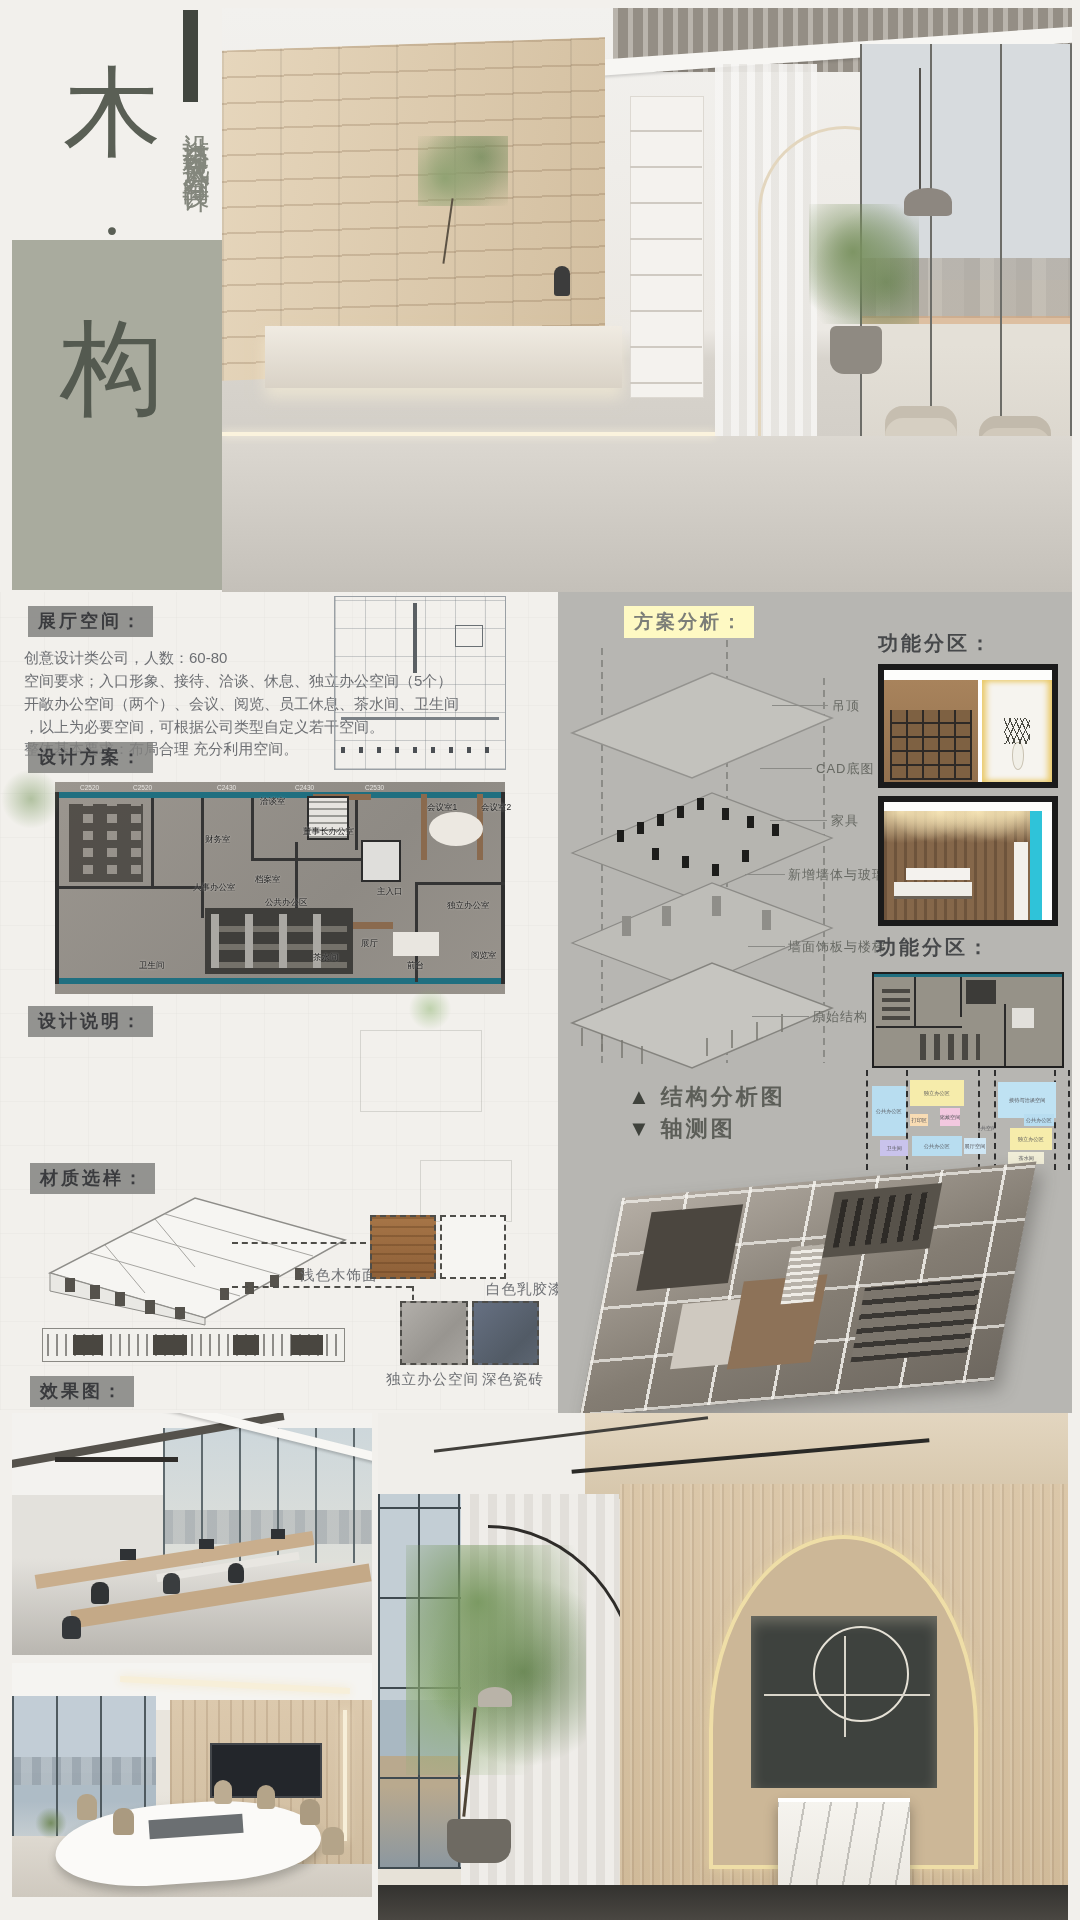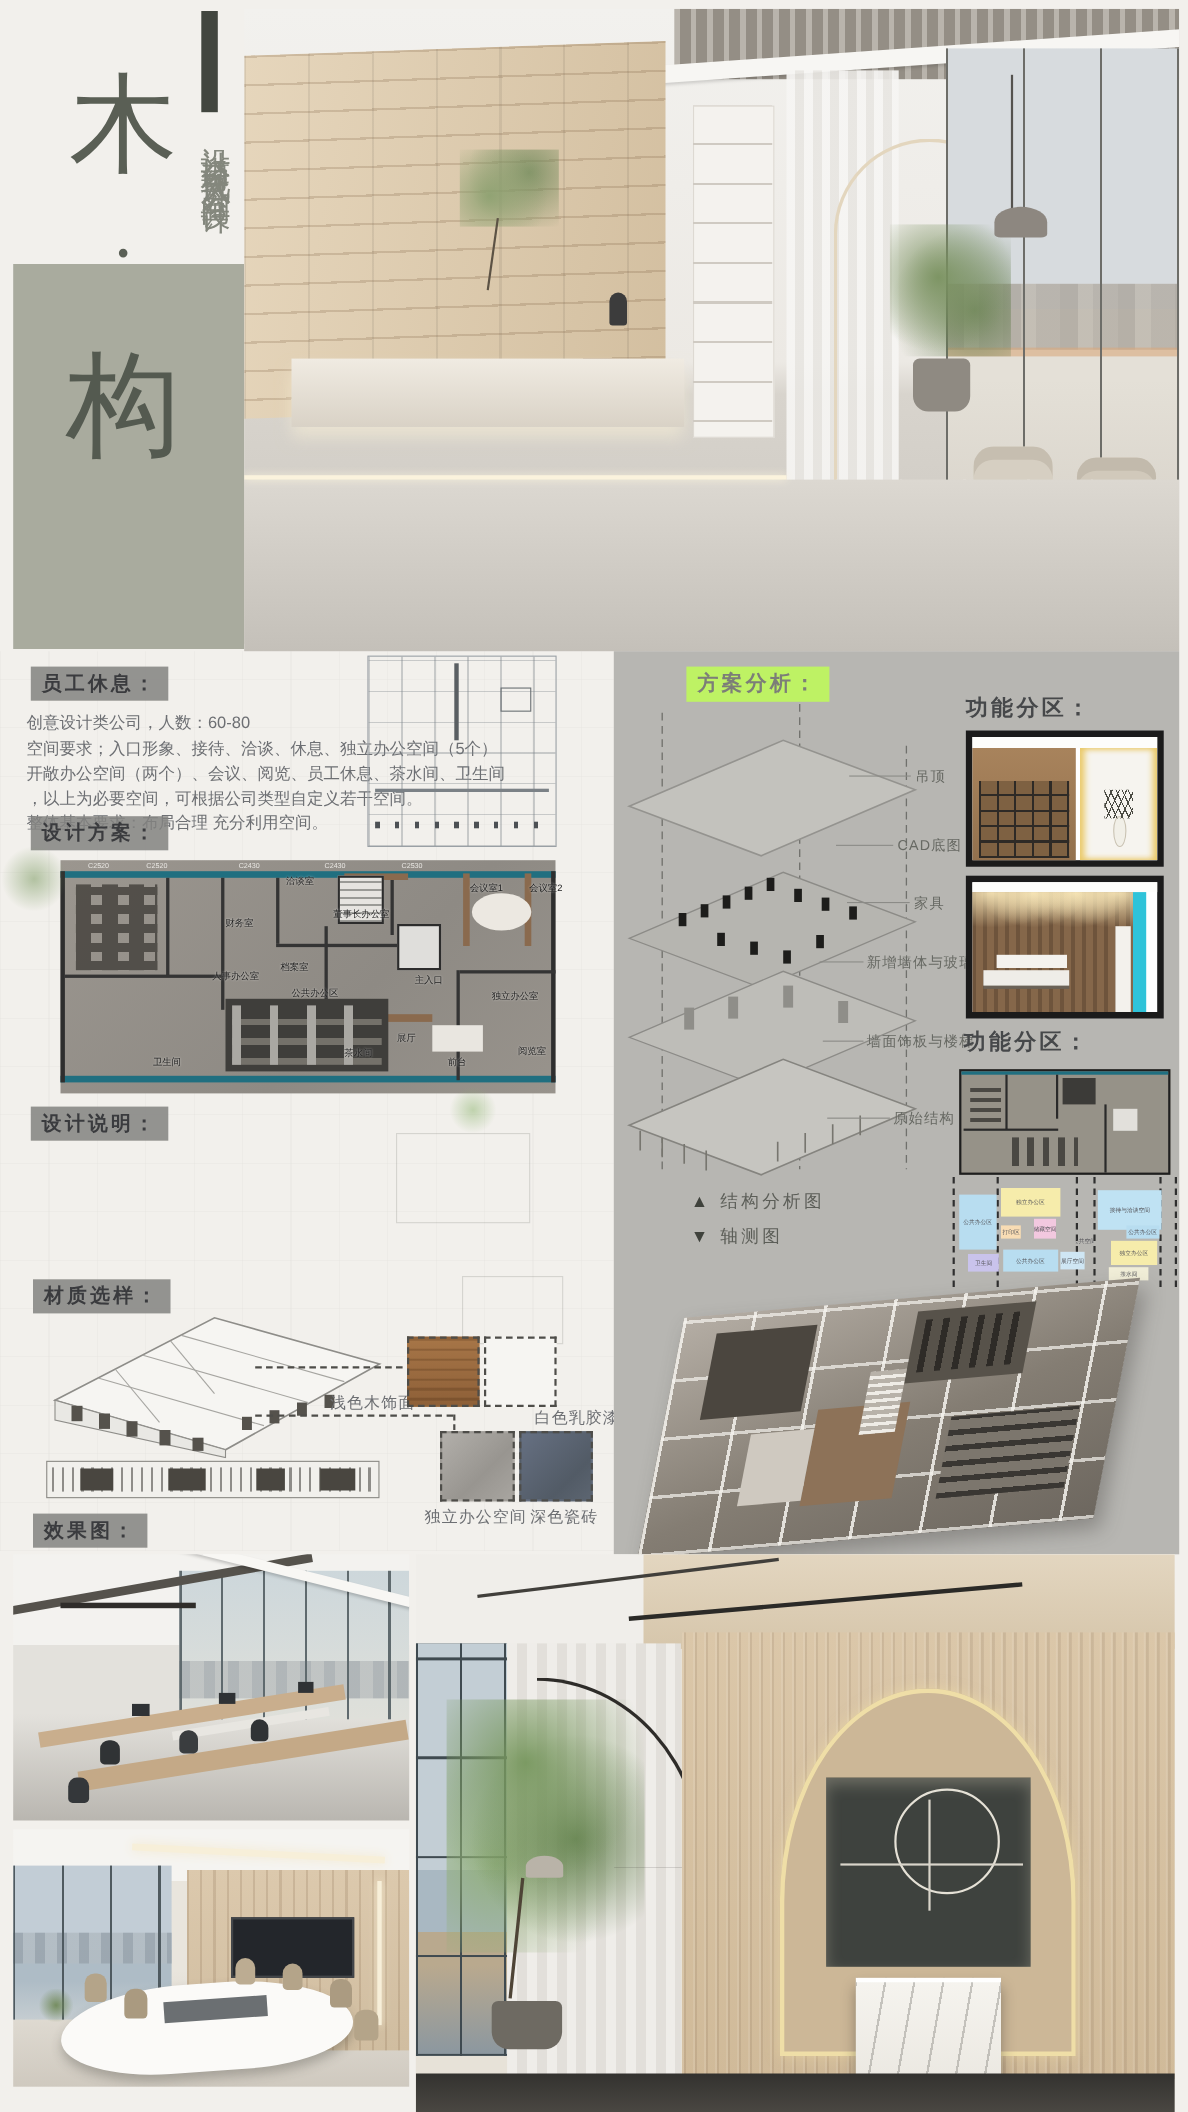--- a/index.html
+++ b/index.html
@@ -1,29 +1,29 @@
 <!DOCTYPE html>
 <html><head>
 <meta charset="utf-8">
 <style>
   html,body{margin:0;padding:0;background:#e6e4e0;}
   #board{position:relative;width:1080px;height:1920px;background:#f2f0ec;overflow:hidden;
          font-family:"Liberation Sans",sans-serif;color:#55565a;}
   .n{position:absolute;}
   .badge{position:absolute;background:rgba(130,130,128,.85);color:#3a3b3e;font-weight:700;
          font-size:18px;line-height:1;padding:6px 10px 7px;letter-spacing:3px;white-space:nowrap;}
-  .whitebadge{position:absolute;background:#bef264;color:#7c7e78;font-weight:700;font-size:19px;
+  .whitebadge{position:absolute;background:#fef9c3;color:#7c7e78;font-weight:700;font-size:19px;
          line-height:1;padding:6px 10px 7px;letter-spacing:3px;white-space:nowrap;}
   .head2{position:absolute;color:#46484a;font-weight:700;font-size:20px;letter-spacing:3px;white-space:nowrap;}
   .bodytxt{font-size:15px;line-height:23px;color:#6d6f73;white-space:nowrap;}
   .roomlbl{position:absolute;font-size:8.5px;color:#1c1c1c;white-space:nowrap;text-shadow:0 0 2px rgba(255,255,255,.7);}
   .dimlbl{position:absolute;font-size:6.5px;color:#6f7173;white-space:nowrap;}
   .layerlbl{position:absolute;font-size:13px;color:#676963;white-space:nowrap;letter-spacing:1px;}
   .leader{position:absolute;height:1px;background:#8b8b87;}
-  .legend{position:absolute;font-size:16px;font-weight:400;color:#5c5e58;letter-spacing:3px;white-space:nowrap;}
+  .legend{position:absolute;font-size:22px;font-weight:700;color:#5c5e58;letter-spacing:3px;white-space:nowrap;}
   .tri{color:#3f423c;margin-right:8px;}
   .zone{position:absolute;display:flex;align-items:center;justify-content:center;overflow:hidden;}
   .zone span{font-size:5.5px;color:#55555a;white-space:nowrap;transform:scale(.95);}
   .swatch{position:absolute;border:2px dashed #4e4d49;}
   .matlbl{position:absolute;font-size:14.5px;color:#6d6f73;white-space:nowrap;letter-spacing:1px;}
   .dash-h{position:absolute;border-top:2px dashed #4e4d49;}
   .dash-v{position:absolute;border-left:2px dashed #4e4d49;}
   .zdash{position:absolute;border-left:2px dashed #2f2f2f;height:100px;}
   .wm{position:absolute;border:1px solid rgba(140,140,134,.28);}
   .photo{position:absolute;overflow:hidden;background:#ddd;}
@@ -66,21 +66,21 @@
     <div class="n" style="left:86%;top:438px;width:26px;height:26px;background:#b5ab9c;border-radius:50%;"></div>
     <div class="n" style="left:0;top:428px;width:100%;height:156px;background:linear-gradient(180deg,#dcd8d1,#c4c0b9),repeating-linear-gradient(75deg,rgba(255,255,255,.4) 0 2px,transparent 2px 56px);"></div>
     <div class="n" style="left:0;top:424px;width:58%;height:4px;background:#fbf3dd;box-shadow:0 0 8px #fbf3dd;"></div>
   </div>
 
   <div class="n" style="left:0;top:592px;width:558px;height:818px;opacity:.5;background:repeating-linear-gradient(0deg,rgba(150,150,146,.10) 0 1px,transparent 1px 44px),repeating-linear-gradient(90deg,rgba(150,150,146,.10) 0 1px,transparent 1px 44px);"></div>
   <div class="wm" style="left:62px;top:850px;width:150px;height:95px;"></div>
   <div class="wm" style="left:360px;top:1030px;width:120px;height:80px;"></div>
   <div class="wm" style="left:420px;top:1160px;width:90px;height:60px;"></div>
 
-  <div class="badge" style="left:28px;top:606px;">员工休息：</div>
+  <div class="badge" style="left:28px;top:606px;">展厅空间：</div>
   <div class="n bodytxt" style="left:24px;top:646px;">创意设计类公司，人数：60-80</div>
   <div class="n bodytxt" style="left:24px;top:669px;">空间要求；入口形象、接待、洽谈、休息、独立办公空间（5个）</div>
   <div class="n bodytxt" style="left:24px;top:692px;">开敞办公空间（两个）、会议、阅览、员工休息、茶水间、卫生间</div>
   <div class="n bodytxt" style="left:24px;top:715px;">，以上为必要空间，可根据公司类型自定义若干空间。</div>
   <div class="n bodytxt" style="left:24px;top:737px;">整体基本要求：布局合理 充分利用空间。</div>
 
   <div class="n" style="left:334px;top:596px;width:170px;height:172px;border:1px solid #9aa0a5;background:repeating-linear-gradient(0deg,rgba(120,128,134,.35) 0 1px,transparent 1px 28px),repeating-linear-gradient(90deg,rgba(120,128,134,.35) 0 1px,transparent 1px 30px);">
     <div class="n" style="left:78px;top:6px;width:4px;height:70px;background:#5a5f63;"></div>
     <div class="n" style="left:6px;top:120px;width:158px;height:3px;background:#7b8186;"></div>
     <div class="n" style="left:6px;top:150px;width:158px;height:6px;background:repeating-linear-gradient(90deg,#4c5054 0 4px,transparent 4px 18px);"></div>

